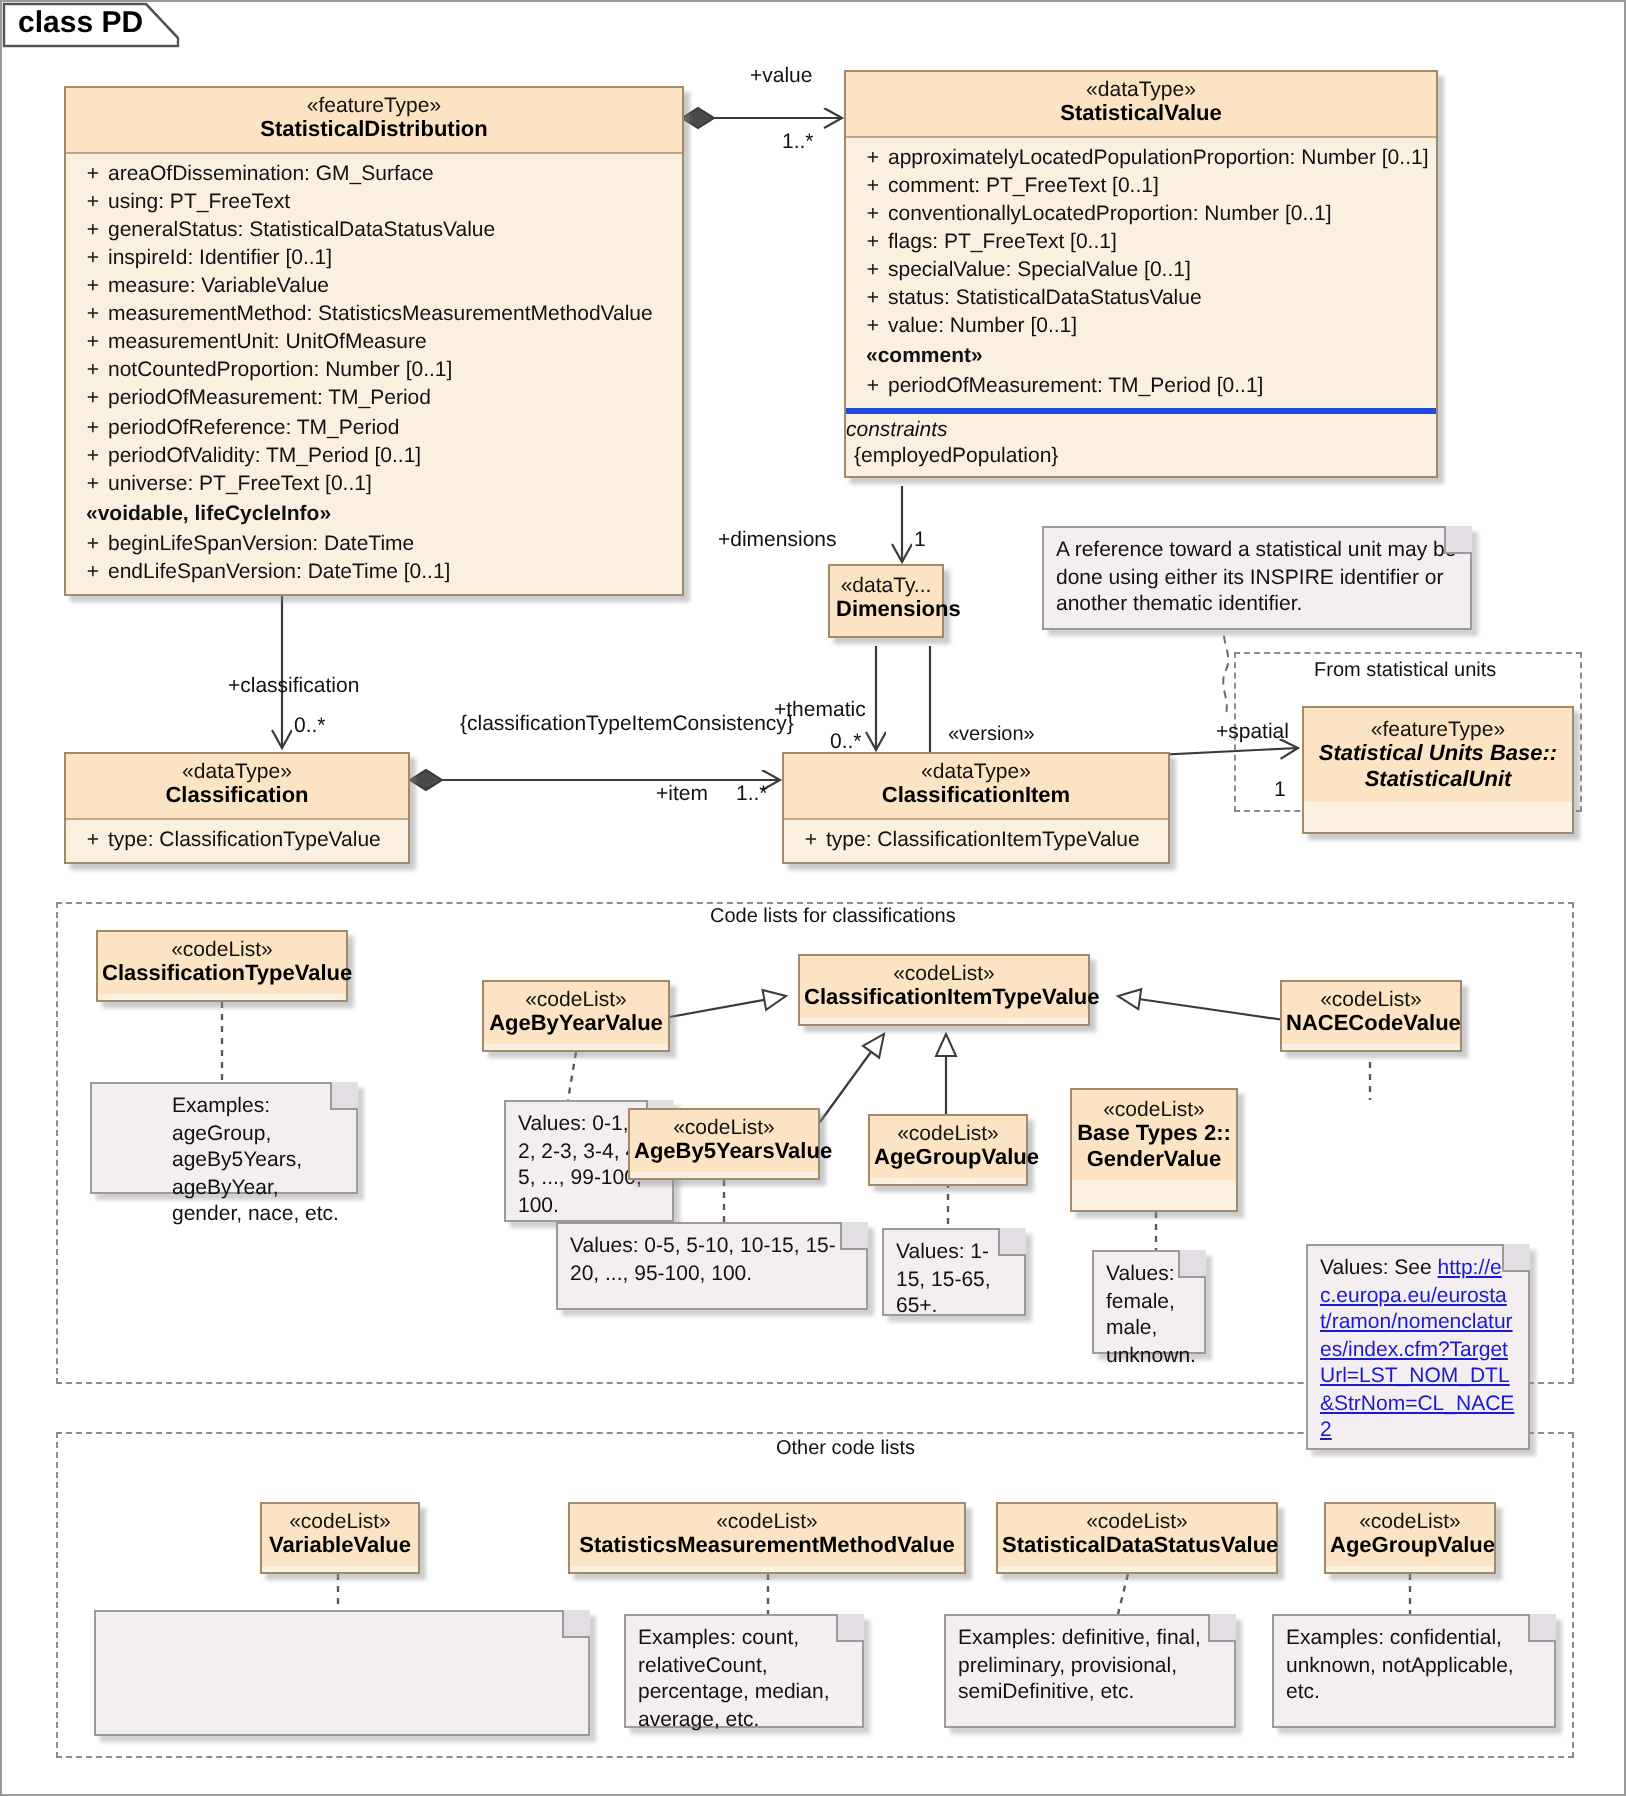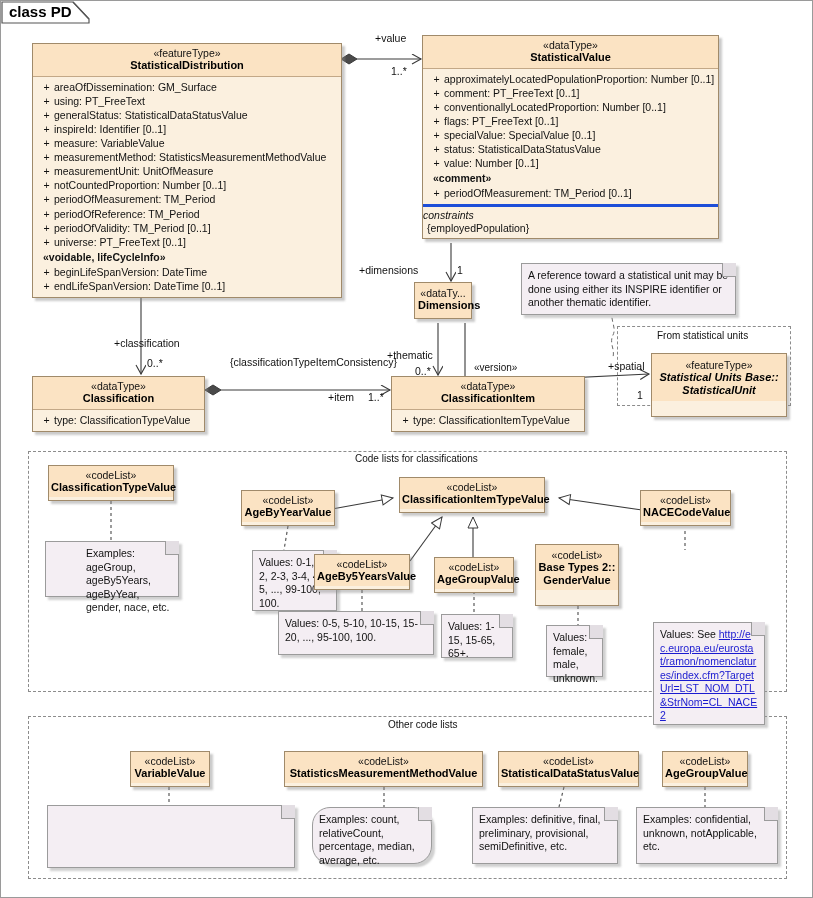--- a/index.html
+++ b/index.html
@@ -414,21 +414,21 @@
   <div class="note" style="left:46px; top:804px; width:248px; height:63px;">
     <span class="fold"></span>
   </div>
 
   <div class="uml" style="left:283px; top:750px; width:199px; height:36px;">
     <div class="hdr noborder" style="padding:3px 2px 3px 2px;">
       <span class="stereo">«codeList»</span>
       <span class="cname">StatisticsMeasurementMethodValue</span>
     </div>
   </div>
-  <div class="note" style="left:311px; top:806px; width:120px; height:57px;border-radius:18px;">
+  <div class="note" style="left:311px; top:806px; width:120px; height:57px;">
     <span class="fold"></span>
     <span>Examples: count, relativeCount, percentage, median, average, etc.</span>
   </div>
 
   <div class="uml" style="left:497px; top:750px; width:141px; height:36px;">
     <div class="hdr noborder" style="padding:3px 2px 3px 2px;">
       <span class="stereo">«codeList»</span>
       <span class="cname">StatisticalDataStatusValue</span>
     </div>
   </div>

